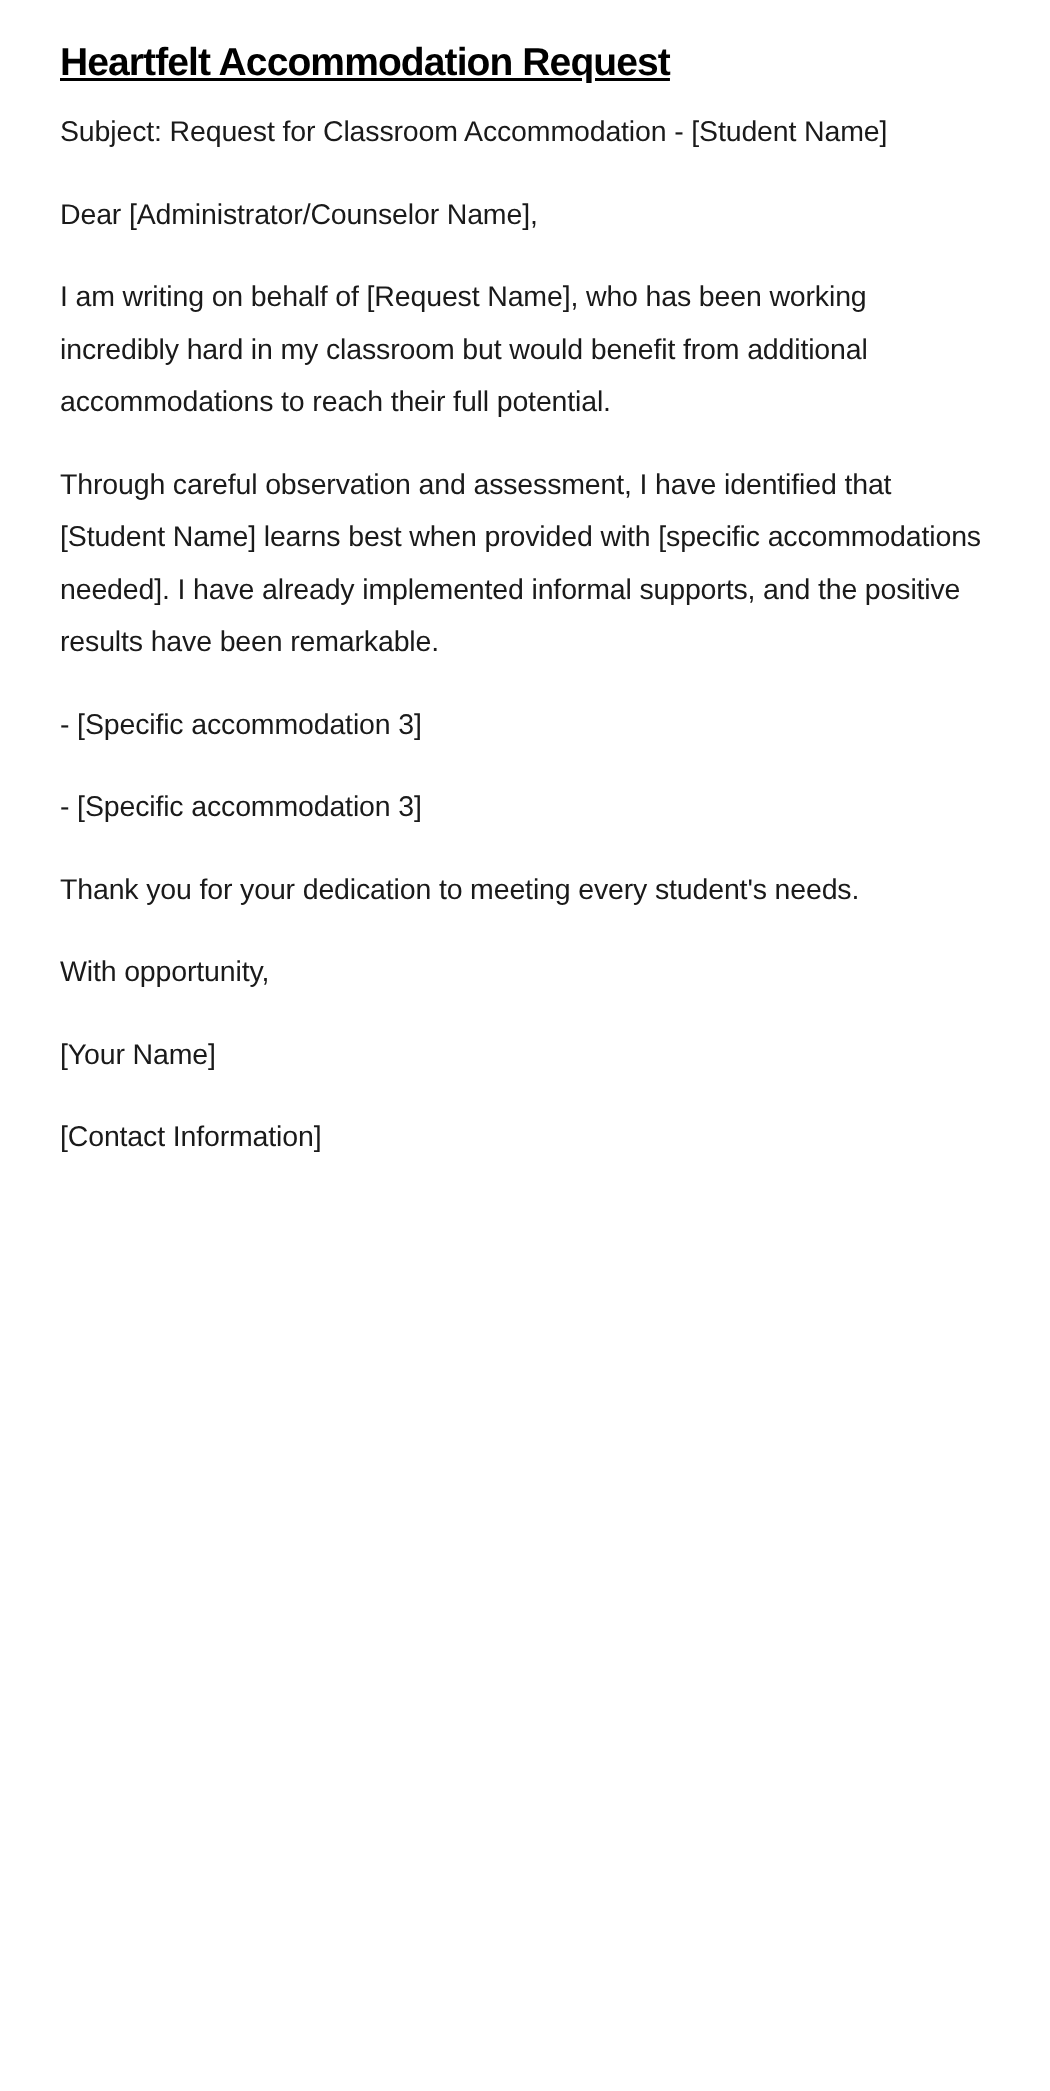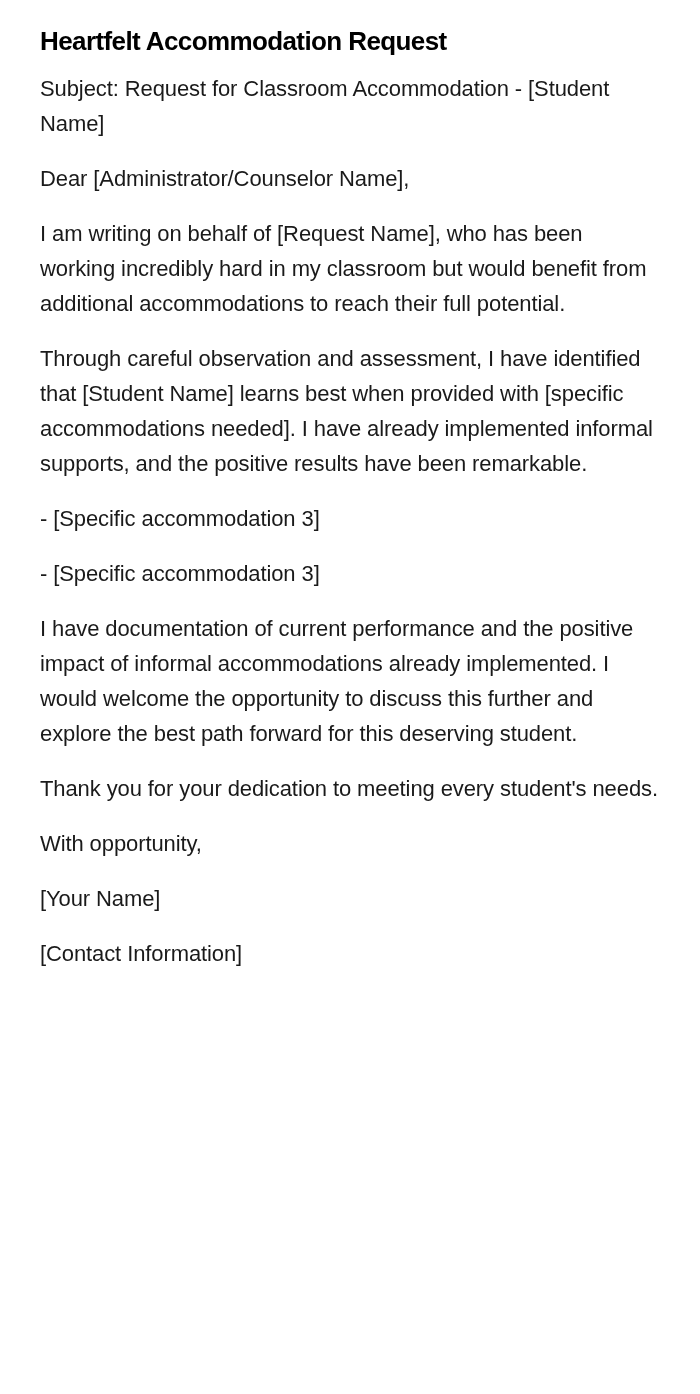--- a/index.html
+++ b/index.html
@@ -10,37 +10,37 @@
     color: #1a1a1a;
   }
   h1 {
     font-family: "Liberation Sans", sans-serif;
     font-size: 26px;
     font-weight: bold;
     letter-spacing: -0.6px;
     margin: 0 0 11px 0;
     line-height: 38px;
     color: #000;
+    text-decoration: underline;
   }
   p {
-    font-size: 22px;
+    font-size: 19px;
     line-height: 35px;
     margin: 0 0 20px 0;
     letter-spacing: -0.1px;
   }
 </style>
 </head>
 <body>
 
 <div class="page">
   <h1>Heartfelt Accommodation Request</h1>
   <p>Subject: Request for Classroom Accommodation - [Student Name]</p>
   <p>Dear [Administrator/Counselor Name],</p>
   <p>I am writing on behalf of [Request Name], who has been working incredibly hard in my classroom but would benefit from additional accommodations to reach their full potential.</p>
   <p>Through careful observation and assessment, I have identified that [Student Name] learns best when provided with [specific accommodations needed]. I have already implemented informal supports, and the positive results have been remarkable.</p>
   <p>- [Specific accommodation 3]</p>
   <p>- [Specific accommodation 3]</p>
-  <p>I have documentation of current performance and the positive impact of informal accommodations already implemented. I would welcome the opportunity to discuss this further and explore the best path forward for this deserving student.</p>
   <p>Thank you for your dedication to meeting every student's needs.</p>
   <p>With opportunity,</p>
   <p>[Your Name]</p>
   <p>[Contact Information]</p>
 </div>
 
 </body></html>

